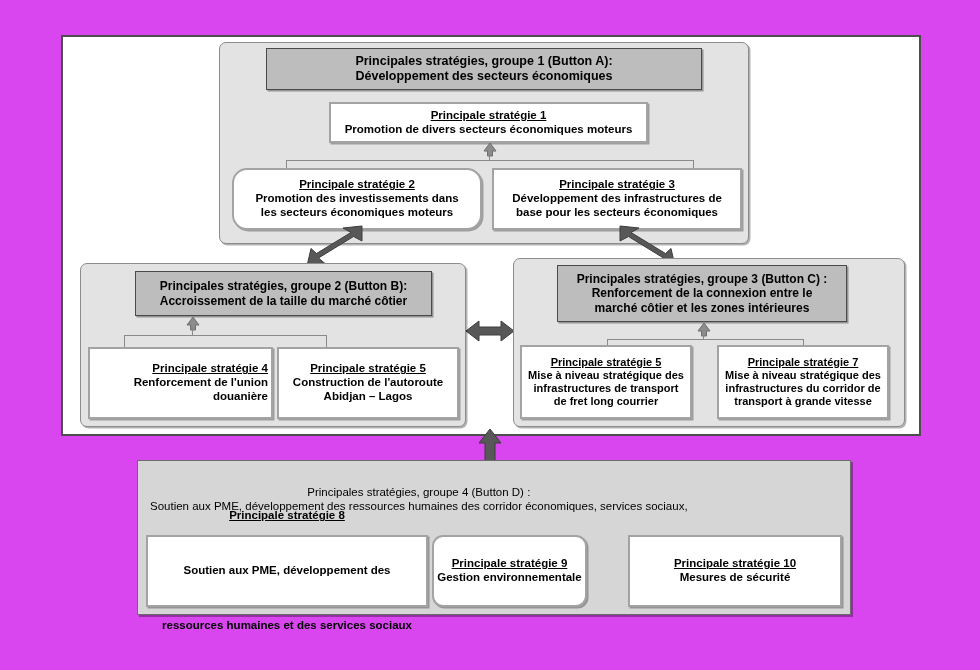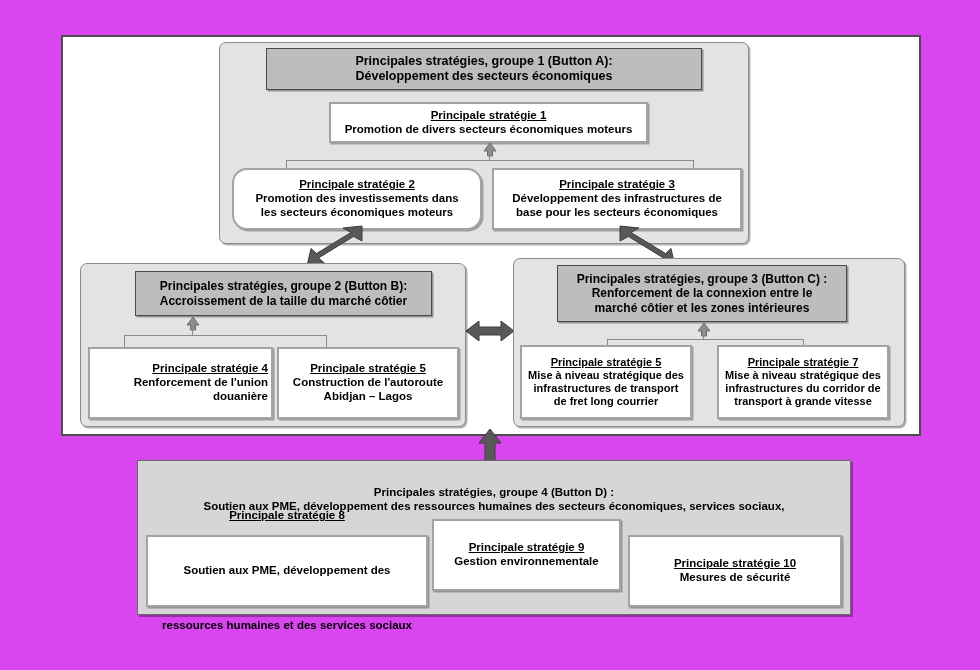--- a/index.html
+++ b/index.html
@@ -57,23 +57,22 @@
     color: #000;
     line-height: 1.18;
     padding: 2px 4px;
   }
   .banner-light {
     background: #d4d4d4;
     border: 1px solid #5a5a5a;
     box-shadow: 2px 2px 0 rgba(0,0,0,0.28);
     display: flex;
     align-items: center;
-    justify-content: center;
     text-align: center;
-    font-weight: bold;
+    font-weight: normal;
     color: #000;
     line-height: 1.25;
     padding: 2px 6px;
   }
 
   
   .leaf {
     background: #ffffff;
     border: 2px solid #a3a3a3;
     box-shadow: 1.5px 1.5px 0 rgba(0,0,0,0.30);
@@ -217,31 +216,31 @@
 
   <svg class="arrow" style="left:477px; top:429px;" width="26" height="34" viewBox="0 0 26 34">
     <polygon class="arw" points="13,0 24,14 18,14 18,34 8,34 8,14 2,14"></polygon>
   </svg>
 
   <div class="abs group-box-sq" style="left:137px; top:460px; width:714px; height:155px;"></div>
 
   <div class="abs banner-light" style="left:144px; top:466px; width:700px; height:66px; font-size:11.5px; background:transparent; border:none; box-shadow:none;">
     <div>
       <div>Principales stratégies, groupe 4 (Button D) :</div>
-      <div>Soutien aux PME, développement des ressources humaines des secteurs économiques, services sociaux,</div>
+      <div>Soutien aux PME, développement des ressources humaines des corridor économiques, services sociaux,</div>
     </div>
   </div>
 
   <div class="abs leaf" style="left:146px; top:535px; width:282px; height:72px; font-size:11.5px;gap:41px;">
     <div class="t-title">Principale stratégie 8</div>
     <div class="t-body">Soutien aux  PME,  développement  des</div>
     <div class="t-body">ressources  humaines  et des  services  sociaux</div>
   </div>
 
-  <div class="abs leaf" style="left:432px; top:519px; width:189px; height:72px; font-size:11.5px;">
+  <div class="abs leaf" style="left:432px; top:535px; width:155px; height:72px; font-size:11.5px;border-radius:11px;">
     <div class="t-title">Principale stratégie 9</div>
     <div class="t-body">Gestion environnementale</div>
   </div>
 
   <div class="abs leaf" style="left:628px; top:535px; width:214px; height:72px; font-size:11.5px;">
     <div class="t-title">Principale stratégie 10</div>
     <div class="t-body">Mesures de sécurité</div>
   </div>
 
 </div>

